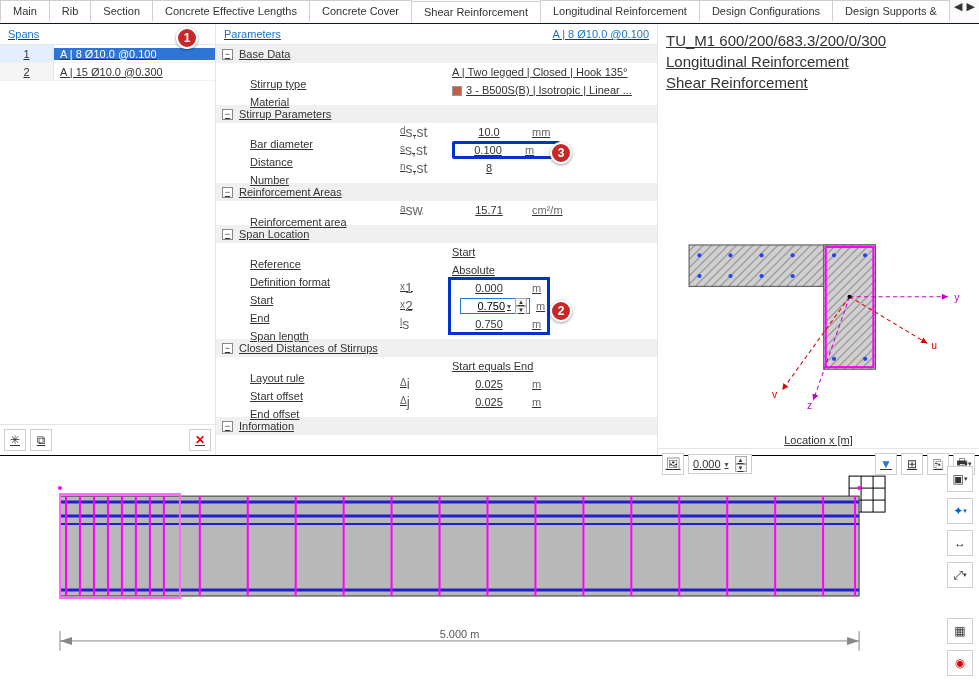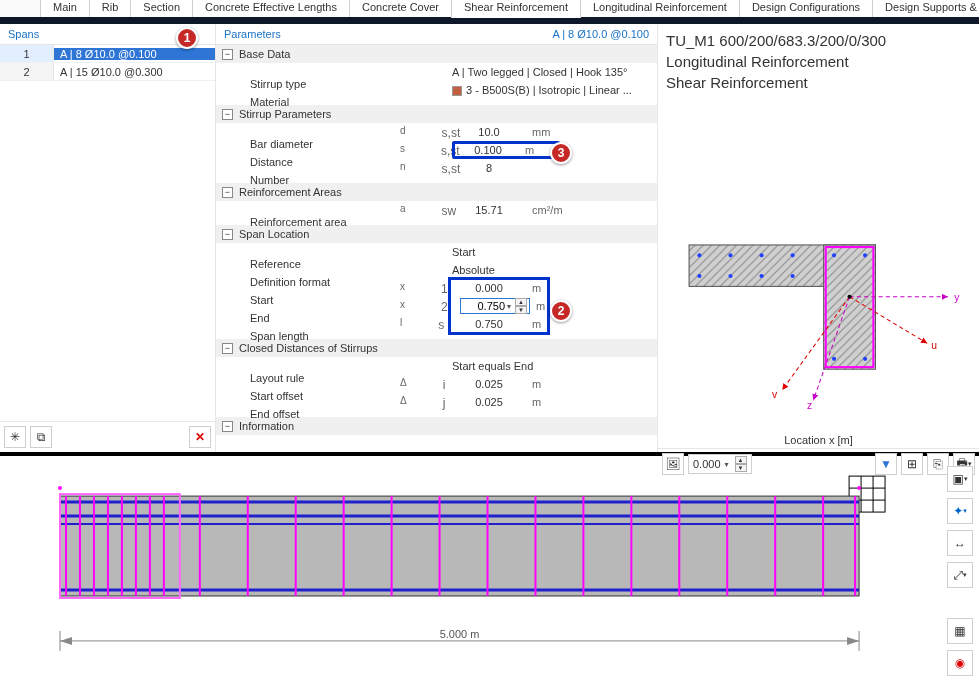--- a/index.html
+++ b/index.html
@@ -1,25 +1,25 @@
 <!DOCTYPE html>
 <html><head>
 <meta charset="utf-8">
 <style>
   * { box-sizing: border-box; margin: 0; padding: 0; }
   body { font-family: "Segoe UI", Tahoma, Arial, sans-serif; font-size: 11px; color: #333; background: #fff; width: 979px; height: 696px; overflow: hidden; position: relative; }
 
   
-  .tabbar { display: flex; height: 24px; border-bottom: 7px solid #0f172a; background: #fafafa; align-items: flex-end; padding-left: 40px; }
+  .tabbar { display: flex; height: 24px; border-bottom: 1px solid #0f172a; background: #fafafa; align-items: flex-start; }
   .tabbar .tab { padding: 4px 12px; border: 1px solid #cfcfcf; border-bottom: none; background: #fff; margin-right: -1px; white-space: nowrap; cursor: pointer; }
   .tabbar .tab.active { background: #fff; font-weight: normal; border-bottom: 1px solid #fff; position: relative; top: 1px; }
   .tabbar .scrollers { margin-left: auto; display: flex; align-items: center; padding: 0 4px; gap: 4px; color: #333; }
 
   
-  .main { display: flex; height: 432px; border-bottom: 4px solid #000000; }
+  .main { display: flex; height: 432px; border-bottom: 1px solid #000000; text-decoration: underline; }
   .col { border-right: 1px solid #e6e6e6; display: flex; flex-direction: column; }
   .col.spans { width: 216px; }
   .col.params { width: 442px; }
   .col.preview { flex: 1; border-right: none; }
 
   .panel-header { padding: 4px 8px; font-weight: normal; color: #1a73c8; border-bottom: 1px solid #e6e6e6; display: flex; justify-content: space-between; align-items: center; }
   .panel-header .right { color: #1a73c8; font-size: 11px; }
 
   
   .spans-list { flex: 1; overflow: auto; }
@@ -68,21 +68,21 @@
 
   
   .beam-area { height: 230px; position: relative; padding: 10px 50px 10px 50px; display: flex; flex-direction: column; }
   .beam-svg { flex: 1; }
   .right-toolbar { position: absolute; right: 6px; top: 10px; display: flex; flex-direction: column; gap: 6px; }
   .right-toolbar .tbtn, .right-toolbar2 .tbtn { width: 26px; height: 26px; }
   .right-toolbar2 { position: absolute; right: 6px; bottom: 10px; display: flex; flex-direction: column; gap: 6px; }
 
   .axis-label { font-size: 10px; fill: #c800c8; }
 
-  sub { font-size: 12px; margin-left: 36px; }
+  sub { font-size: 14px; }
 </style>
 </head>
 <body>
 
 <div class="tabbar">
   <div class="tab">Main</div>
   <div class="tab">Rib</div>
   <div class="tab">Section</div>
   <div class="tab">Concrete Effective Lengths</div>
   <div class="tab">Concrete Cover</div>

